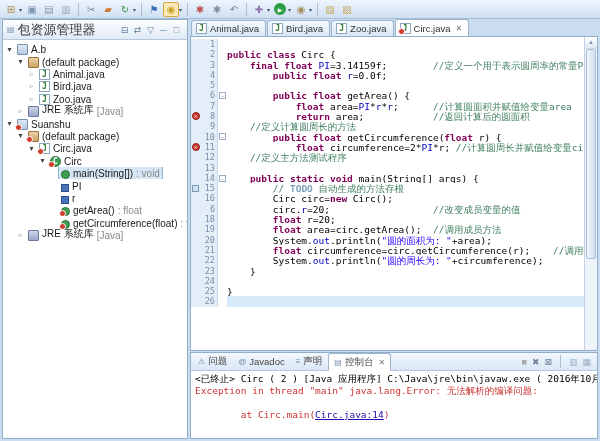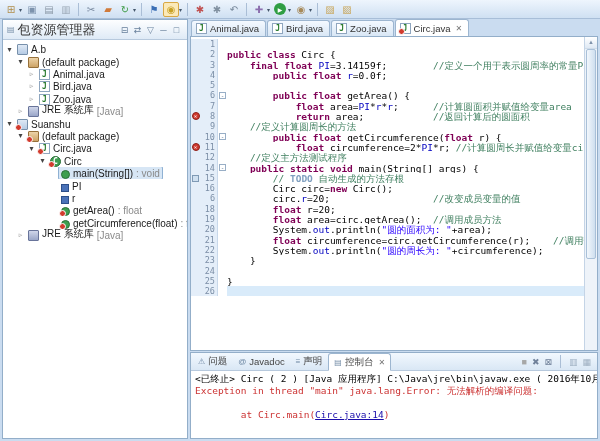--- a/index.html
+++ b/index.html
@@ -368,20 +368,26 @@
           <span class="ctext"><span class="sp">            </span><span class="sk">float </span><span class="sp">circumference=2*</span><span class="sf">PI</span><span class="sp">*r; </span><span class="sc">//计算圆周长并赋值给变量circumference</span></span>
         </div>
         <div class="cline">
           <span class="cmark"></span>
           <span class="cnum">12</span>
           <span class="cfold"></span>
           <span class="ctext"><span class="sp">    </span><span class="sc">//定义主方法测试程序</span></span>
         </div>
         <div class="cline">
           <span class="cmark"></span>
+          <span class="cnum">13</span>
+          <span class="cfold"></span>
+          <span class="ctext"></span>
+        </div>
+        <div class="cline">
+          <span class="cmark"></span>
           <span class="cnum">14</span>
           <span class="cfold">
             <span class="fh">-</span>
           </span>
           <span class="ctext"><span class="sp">    </span><span class="sk">public static void </span><span class="sp">main(String[] args) {</span></span>
         </div>
         <div class="cline">
           <span class="cmark">
             <span class="mk-task"></span>
           </span>

